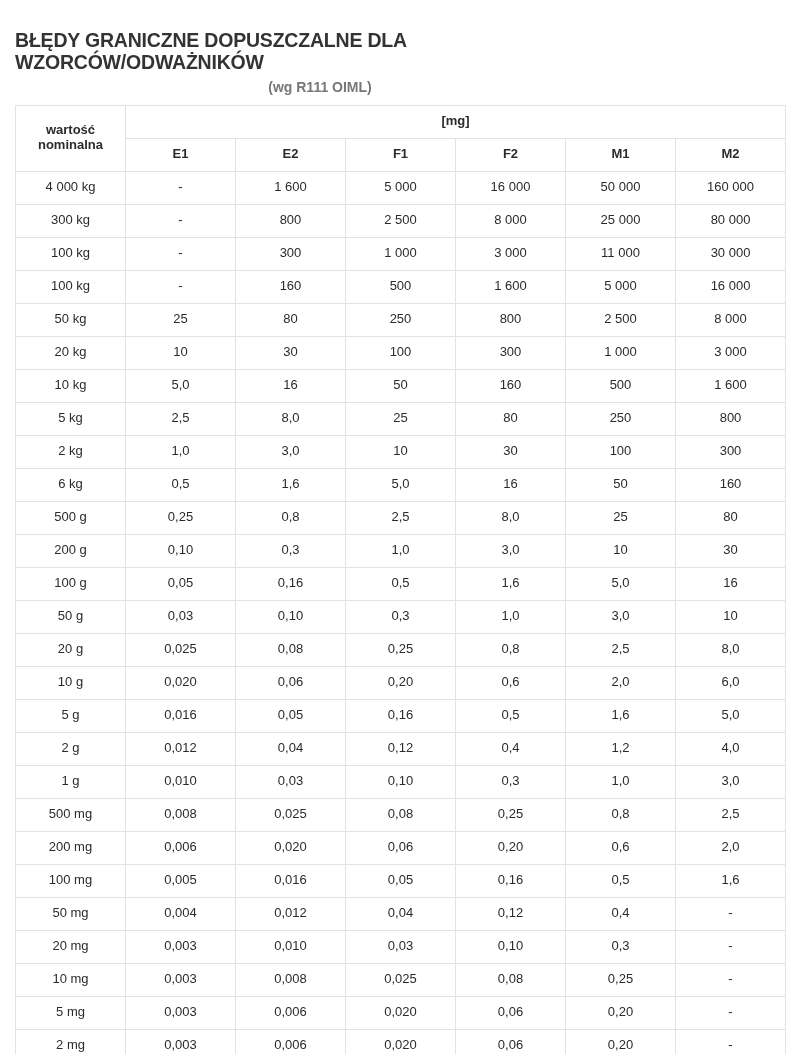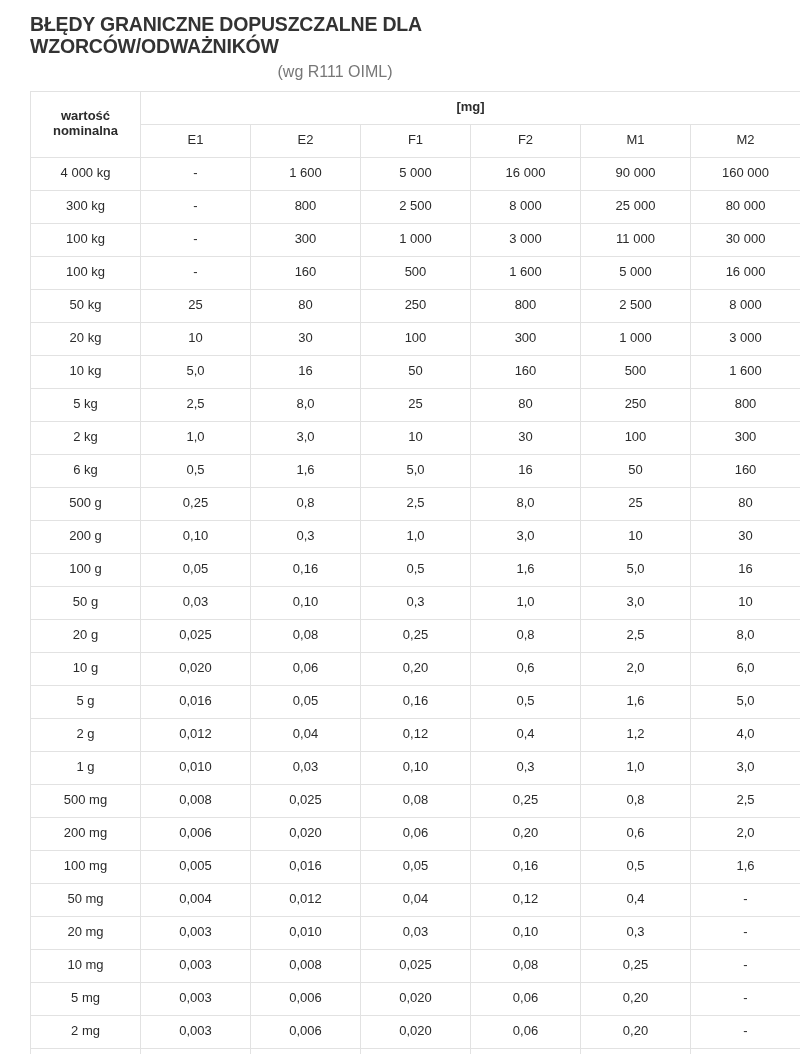--- a/index.html
+++ b/index.html
@@ -12,41 +12,40 @@
     height: 1054px;
     overflow: hidden;
     font-family: "Liberation Sans", sans-serif;
     color: #333333;
   }
   .page {
     width: 640px;
     height: 1054px;
     position: relative;
     box-sizing: border-box;
-    padding: 0 15px;
-    margin-left: 15px;
+    padding: 16px 15px;
   }
   .title {
     margin: 0;
     padding-top: 13px;
     font-size: 19.5px;
     font-weight: bold;
     letter-spacing: -0.2px;
     color: #333333;
     line-height: 1.15;
     text-align: left;
   }
   .subtitle {
     margin: 0;
     padding-top: 5px;
     padding-bottom: 10px;
-    font-size: 16px;
+    font-size: 14px;
     color: #777777;
     text-align: center;
-    font-weight: normal;
+    font-weight: bold;
   }
   table.limits {
     border-collapse: collapse;
     width: 770px;
     table-layout: fixed;
     margin: 0;
     border: 1px solid #f97316;
   }
   table.limits col.c-nom { width: 110px; }
   table.limits col.c-cls { width: 110px; }
@@ -66,21 +65,21 @@
     font-weight: bold;
     font-size: 14px;
     height: 36px;
   }
   th.nominal-head {
     font-weight: bold;
     font-size: 13.5px;
     line-height: 1.35;
   }
   th.class-head {
-    font-weight: normal;
+    font-weight: bold;
     font-size: 13.5px;
     height: 36px;
   }
   td.nominal {
     font-size: 13px;
     color: #2b2b2b;
   }
   td.hl {
     background: #29b8ef;
     color: #1b1b1b;
@@ -125,21 +124,21 @@
         <th class="class-head">M2</th>
       </tr>
     </thead>
     <tbody id="table-body">
         <tr>
           <td class="nominal">4 000 kg</td>
           <td class="dash">-</td>
           <td class="">1 600</td>
           <td class="">5 000</td>
           <td class="">16 000</td>
-          <td class="hl">90 000</td>
+          <td class="hl">50 000</td>
           <td class="hl">160 000</td>
         </tr>
         <tr>
           <td class="nominal">300 kg</td>
           <td class="dash">-</td>
           <td class="">800</td>
           <td class="">2 500</td>
           <td class="">8 000</td>
           <td class="hl">25 000</td>
           <td class="hl">80 000</td>

